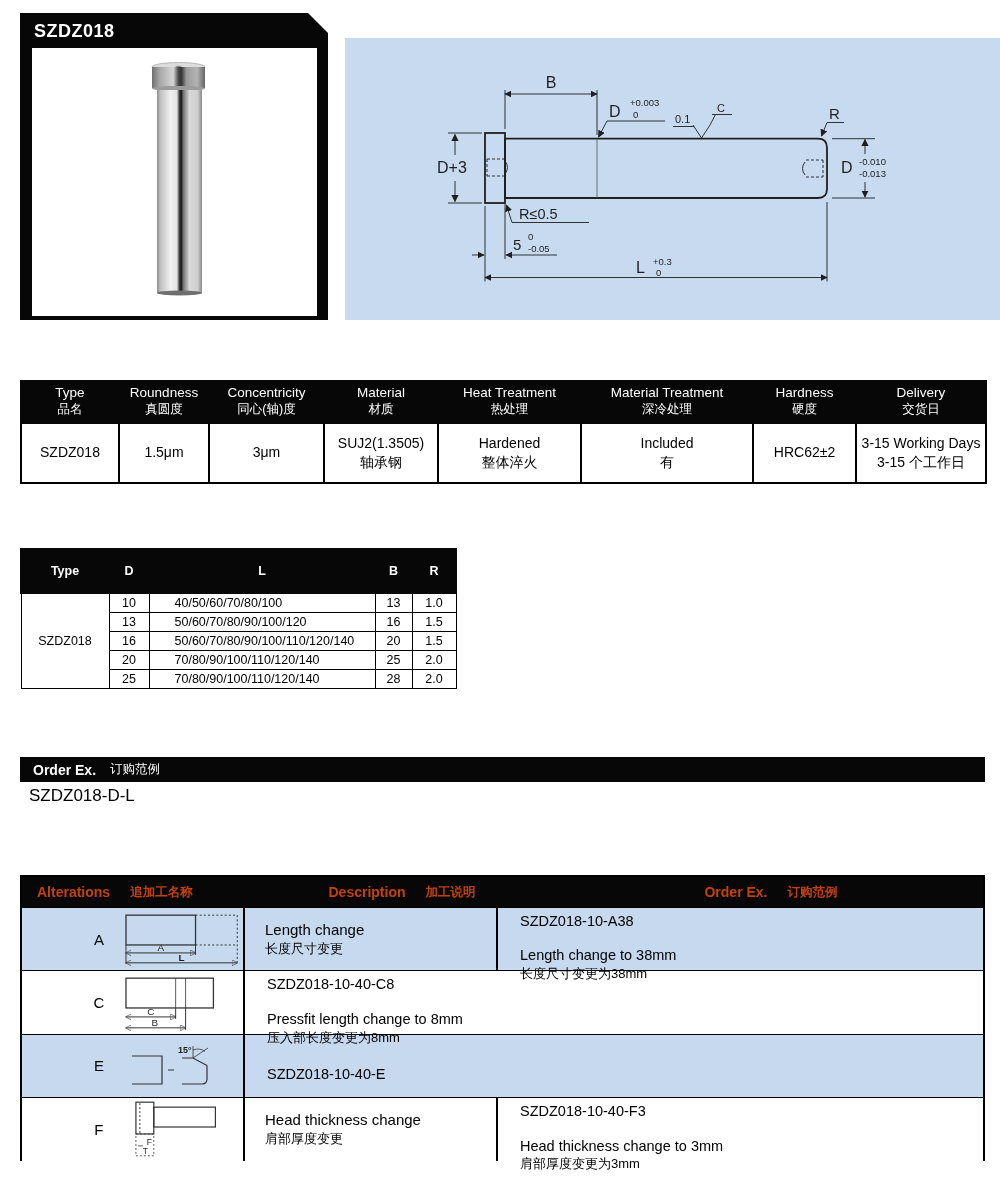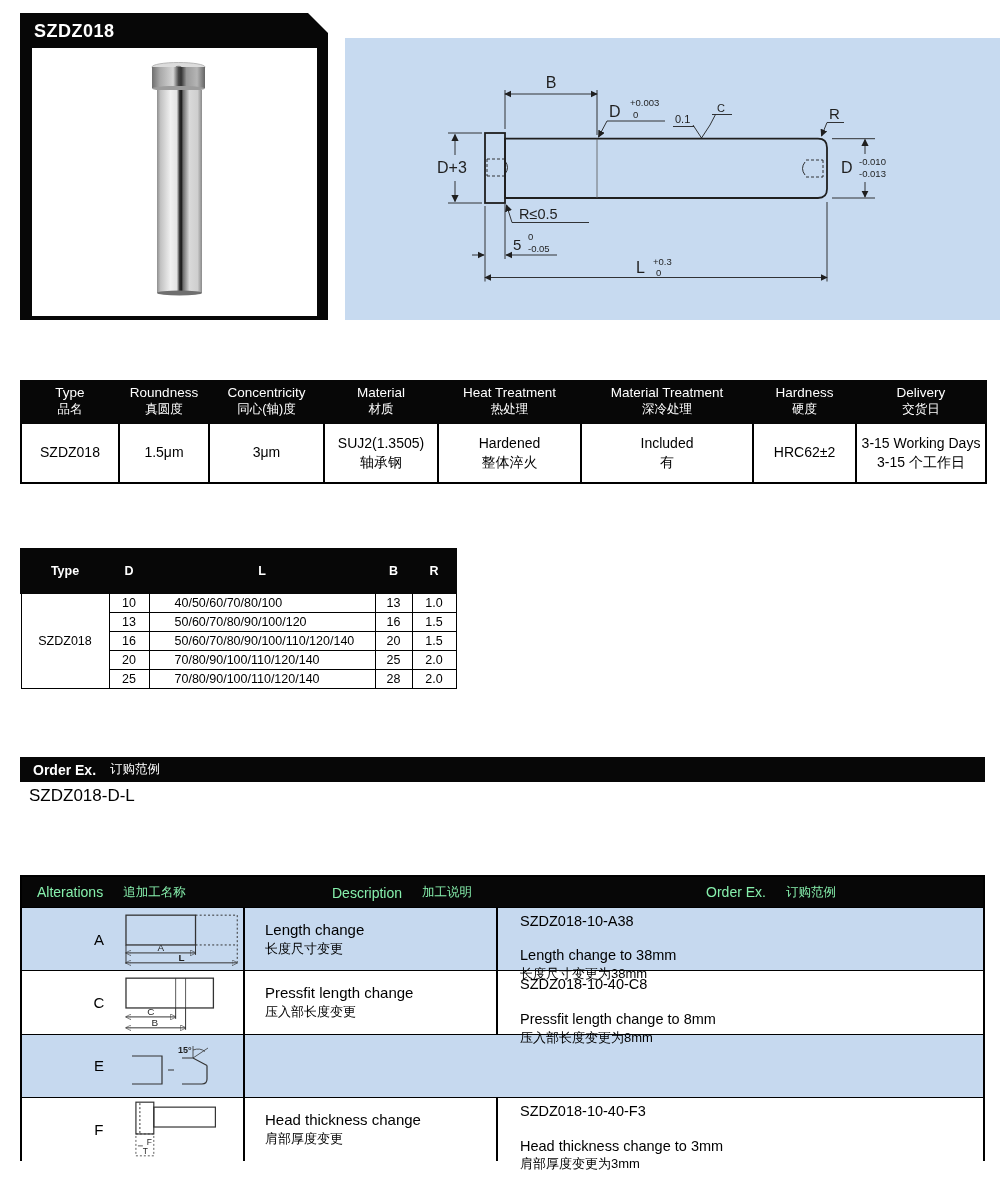--- a/index.html
+++ b/index.html
@@ -31,23 +31,23 @@
   .size-table th{background:#070707;color:#fff;font-weight:600;font-size:12.5px;height:40px;border:2px solid #070707;}
   .size-table td{border:1.6px solid #000;background:#fff;font-size:12.5px;height:18px;text-align:center;padding:0;}
   .size-table td.l-col{text-align:left;padding-left:25px;}
   
   .order-bar{position:absolute;left:20px;top:757px;width:965px;height:25px;background:#070707;color:#fff;display:flex;align-items:center;}
   .order-bar .en{margin-left:13px;font-size:14px;font-weight:bold;}
   .order-bar .zh{margin-left:14px;font-size:12.5px;}
   .order-example{position:absolute;left:29px;top:786px;font-size:17px;}
   
   .alt-table{position:absolute;left:20px;top:875px;width:965px;height:286px;border:2.5px solid #000;box-sizing:border-box;background:#fff;}
-  .alt-header{height:30px;background:#070707;color:#86efac;display:flex;align-items:center;}
+  .alt-header{height:30px;background:#070707;color:#c2410c;display:flex;align-items:center;font-weight:bold;}
   .alt-header .seg1{width:223px;display:flex;align-items:center;}
-  .alt-header .seg2{width:314px;display:flex;align-items:flex-end;justify-content:center;}
+  .alt-header .seg2{width:314px;display:flex;align-items:center;justify-content:center;}
   .alt-header .seg3{flex:1;display:flex;align-items:center;justify-content:center;}
   .alt-header .en{font-size:14px;}
   .alt-header .zh{font-size:12.5px;margin-left:20px;}
   .alt-header .seg1 .en{margin-left:15px;}
   .alt-row{height:63.4px;display:flex;border-top:1px solid #000;box-sizing:border-box;}
   .alt-row.blue{background:#c6d9ef;}
   .alt-row.white{background:#ffffff;}
   .alt-c1{width:223px;border-right:2px solid #000;box-sizing:border-box;display:flex;align-items:center;}
   .alt-code{margin-left:62px;width:30px;text-align:center;font-size:15px;}
   .alt-diagram{margin-left:10px;}
@@ -380,44 +380,43 @@
         <line x1="52" y1="3" x2="52" y2="33" stroke-width="0.8"></line>
         <line x1="62" y1="3" x2="62" y2="33" stroke-width="0.8"></line>
         <line x1="52" y1="33" x2="52" y2="44"></line>
         <line x1="2" y1="42" x2="52" y2="42" marker-start="url(#arrC)" marker-end="url(#arrC)"></line>
         <text x="27" y="40" font-size="10" text-anchor="middle">C</text>
         <line x1="62" y1="33" x2="62" y2="55"></line>
         <line x1="2" y1="53" x2="62" y2="53" marker-start="url(#arrC)" marker-end="url(#arrC)"></line>
         <text x="31" y="51" font-size="10" text-anchor="middle">B</text>
       </svg>
     </div>
-    <div class="alt-c2">
-      <div class="en">Pressfit length change</div>
-      <div class="zh">压入部长度变更</div>
-    </div>
     <div class="alt-c3">
       <div class="ln">SZDZ018-10-40-C8</div>
       <div class="ln">Pressfit length change to 8mm</div>
       <div class="zh">压入部长度变更为8mm</div>
     </div>
   </div>
 
   <div class="alt-row blue">
     <div class="alt-c1">
       <div class="alt-code">E</div>
       <svg class="alt-svg alt-diagram" width="110" height="48" viewBox="0 0 110 48">
         <path d="M8,14 H38 V42 H8" stroke-width="1.2"></path>
         <line x1="44" y1="28" x2="50" y2="28"></line>
         <path d="M58,16 H69 L83,23.5 M83,23.5 V37 Q83,42 78,42 H58" stroke-width="1.2"></path>
         <line x1="69" y1="16" x2="69" y2="4" stroke-width="0.8"></line>
         <line x1="69" y1="16" x2="84" y2="6" stroke-width="0.8"></line>
         <path d="M69,8 Q76,5.5 81,9.5" stroke-width="0.8"></path>
         <text x="54" y="11" font-size="9" font-weight="bold">15°</text>
       </svg>
     </div>
+    <div class="alt-c3">
+      <div class="ln">SZDZ018-10-40-E</div>
+    </div>
   </div>
 
   <div class="alt-row white">
     <div class="alt-c1">
       <div class="alt-code">F</div>
       <svg class="alt-svg alt-diagram" width="120" height="58" viewBox="0 0 120 58">
         <rect x="12" y="2" width="18" height="32" stroke-width="1.2"></rect>
         <line x1="16" y1="3" x2="16" y2="33" stroke-dasharray="2,2"></line>
         <rect x="30" y="7" width="62" height="20" stroke-width="1.2"></rect>
         <rect x="12" y="34" width="18" height="22" stroke-dasharray="2,2" stroke-width="0.8"></rect>

